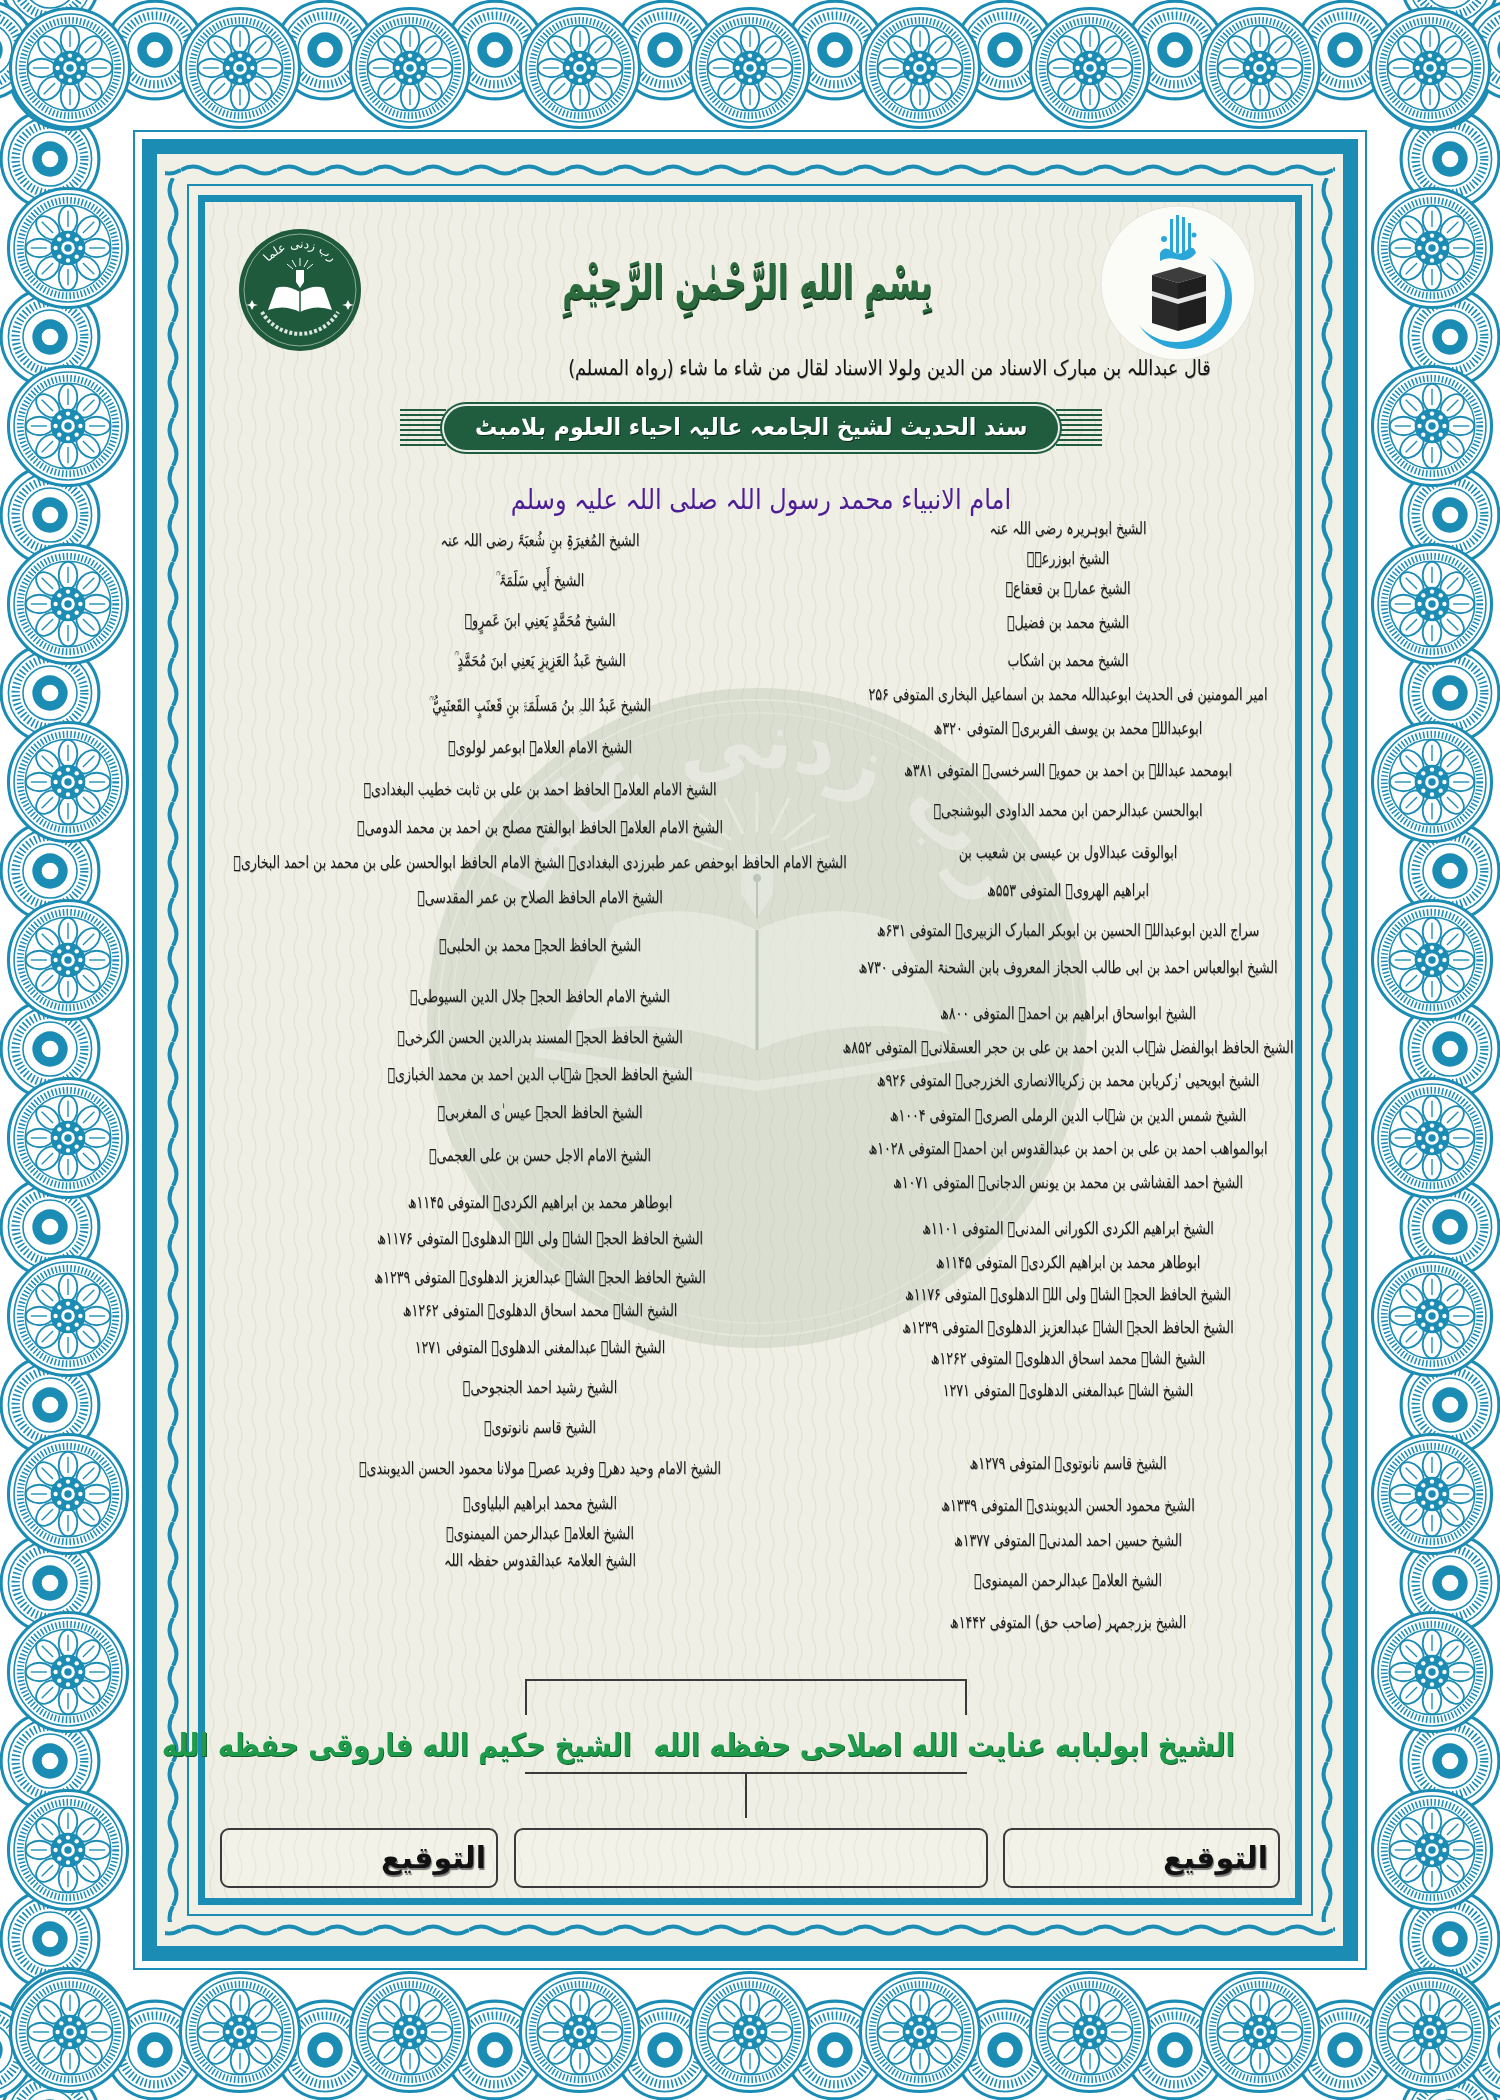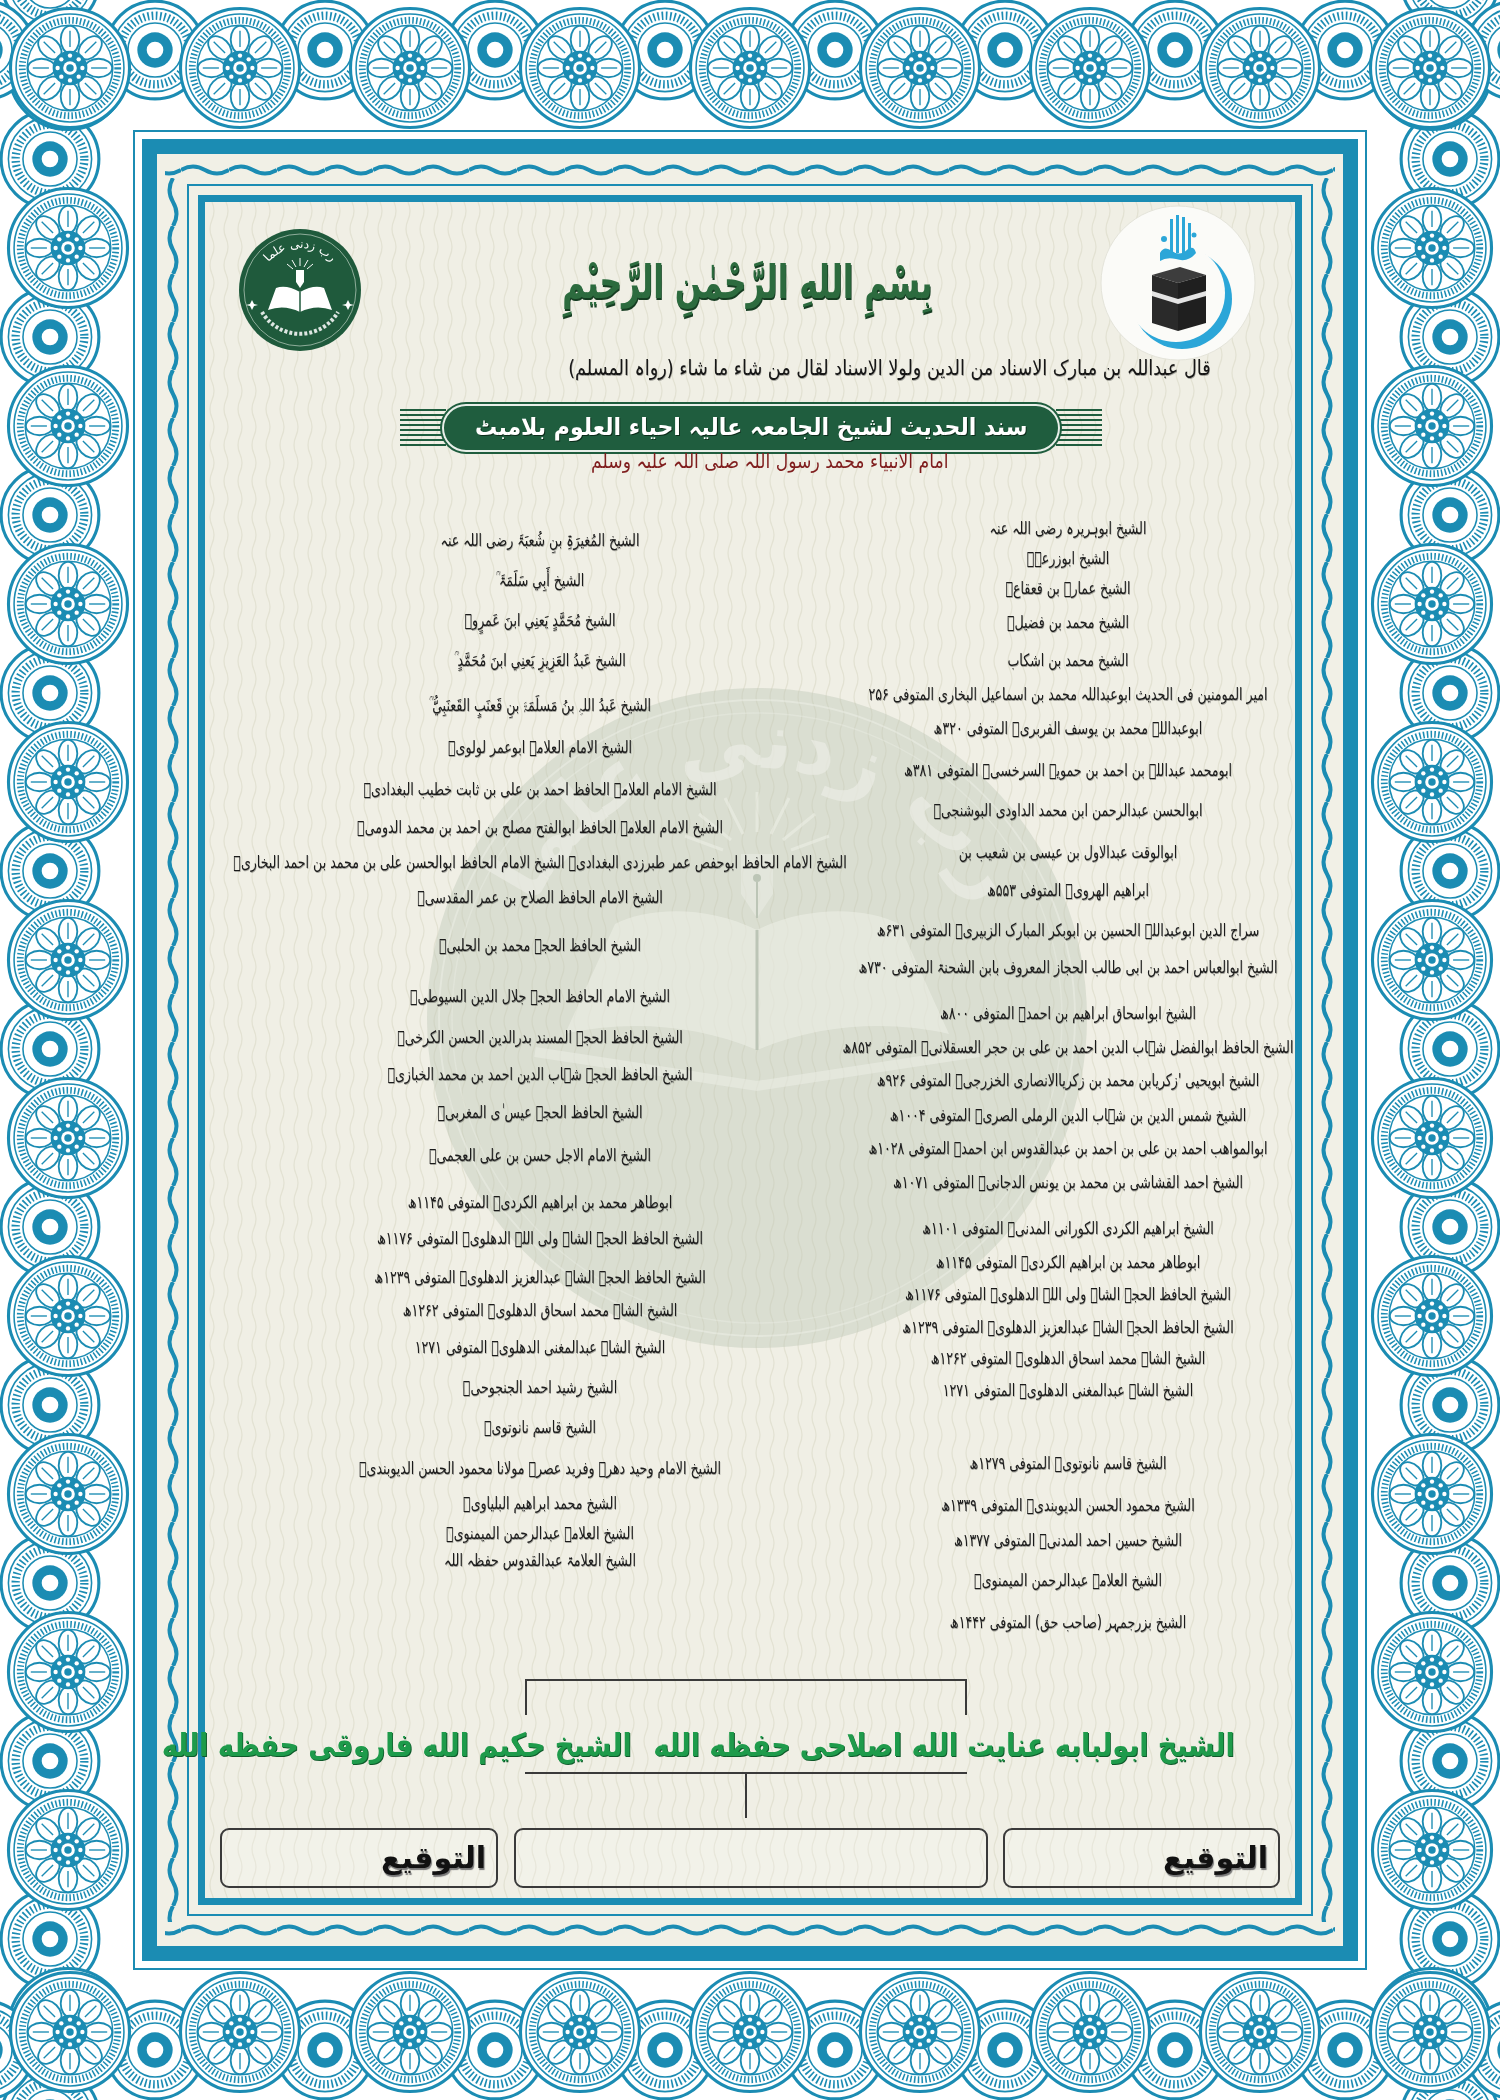--- a/index.html
+++ b/index.html
@@ -7,30 +7,30 @@
 body{position:relative;font-family:"DejaVu Sans",sans-serif;color:#1b1b1b}
 #mandala{position:absolute;left:0;top:0}
 .frame{position:absolute;left:133px;top:130px;width:1234px;height:1840px;background:#ffffff;border:2px solid #1b8cb3}
 .frame .band{position:absolute;inset:7px;background:#1b8cb3}
 .frame .cream{position:absolute;inset:22px;background:#f1f0e6}
 .frame .waves{position:absolute;left:-2px;top:-2px}
 .frame .thin{position:absolute;inset:52px;border:2px solid #1b8cb3}
 .frame .thick{position:absolute;inset:63px;border:7px solid #1b8cb3}
 .interior{position:absolute;left:205px;top:202px;width:1090px;height:1696px;overflow:hidden}
 .logo{position:absolute}
-.fit{position:absolute;white-space:nowrap;text-align:center;direction:rtl}
+.fit{position:absolute;white-space:nowrap;text-align:left;direction:rtl}
 .fit>span{display:inline-block}
 .bismillah{left:480px;top:240px;width:540px;height:84px;line-height:84px;font-size:46px;font-weight:bold;color:#2c6b3e;text-shadow:1px 2px 0 #163d22}
 .bismillah>span{transform:scaleX(.68)}
 .quote{left:552px;top:352px;width:720px;height:32px;line-height:32px;font-size:21px;color:#161616;text-shadow:.6px .6px 0 rgba(0,0,0,.3)}
 .quote>span{transform:scaleX(.84)}
 .stripes{position:absolute;top:409px;width:46px;height:38px;background:repeating-linear-gradient(to bottom,#1f5d3e 0 2px,transparent 2px 5px)}
 .banner{position:absolute;left:442px;top:404px;width:618px;height:48px;border-radius:24px;background:#1f5d3e;box-shadow:inset 0 0 0 2px #e8efe9,0 0 0 2px #1f5d3e;text-align:center;direction:rtl;white-space:nowrap}
 .banner>span{display:inline-block;color:#ffffff;font-weight:bold;font-size:24px;line-height:46px;transform:scaleX(.92);text-shadow:1px 1px 0 #0c2c1a}
-.subtitle{left:470px;top:443px;width:600px;height:36px;line-height:36px;font-size:20px;color:#7f1d1d}
+.subtitle{left:470px;top:482px;width:600px;height:36px;line-height:36px;font-size:28px;color:#4c1d95}
 .subtitle>span{transform:scaleX(.86)}
 .col{position:absolute;top:0;width:900px;height:2100px;transform:scaleX(.74);transform-origin:50% 0}
 #colL{left:90px}
 #colR{left:618px}
 .ln{position:absolute;left:0;right:0;height:26px;line-height:26px;font-size:17px;text-align:center;white-space:nowrap;direction:rtl;color:#1b1b1b;text-shadow:.6px .6px 0 rgba(0,0,0,.3)}
 .bl{position:absolute;background:#3a3a3a}
 .name{position:absolute;top:1720px;height:50px;line-height:50px;text-align:left;white-space:nowrap;direction:rtl;font-size:32px;font-weight:bold;color:#1e9b4b;text-shadow:1px 1px 0 #0e5a2a}
 .name>span{display:inline-block;transform:scaleX(.84)}
 .sigbox{position:absolute;top:1828px;height:60px;border:2px solid #3a3a3a;border-radius:9px;background:rgba(255,255,255,.18)}
 .sigbox .lbl{position:absolute;right:10px;top:4px;font-size:30px;line-height:48px;font-weight:bold;direction:rtl;color:#111;text-shadow:1px 2px 1px #777}

